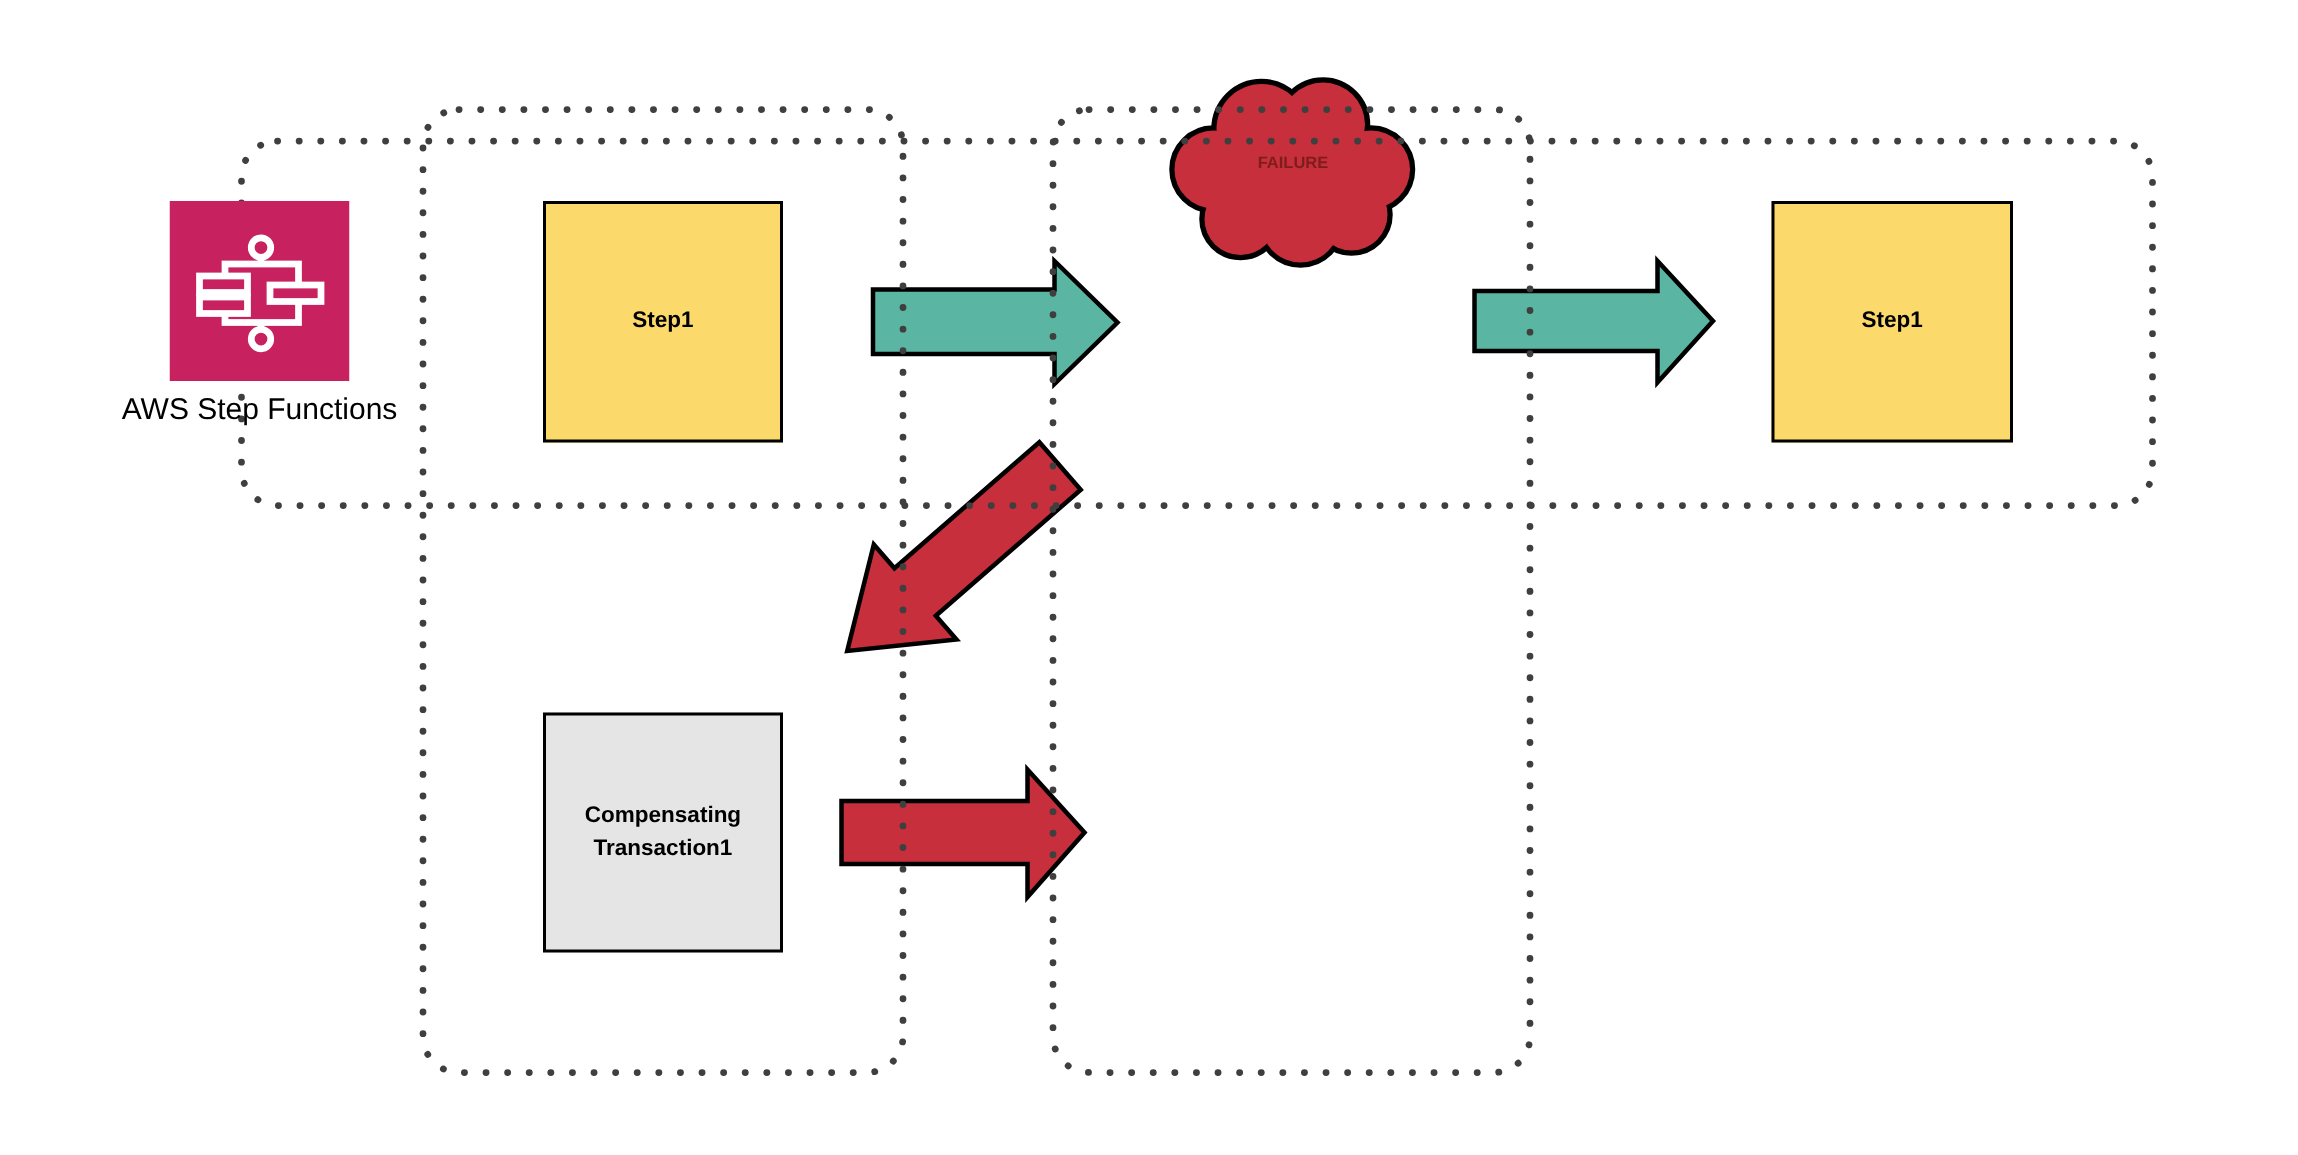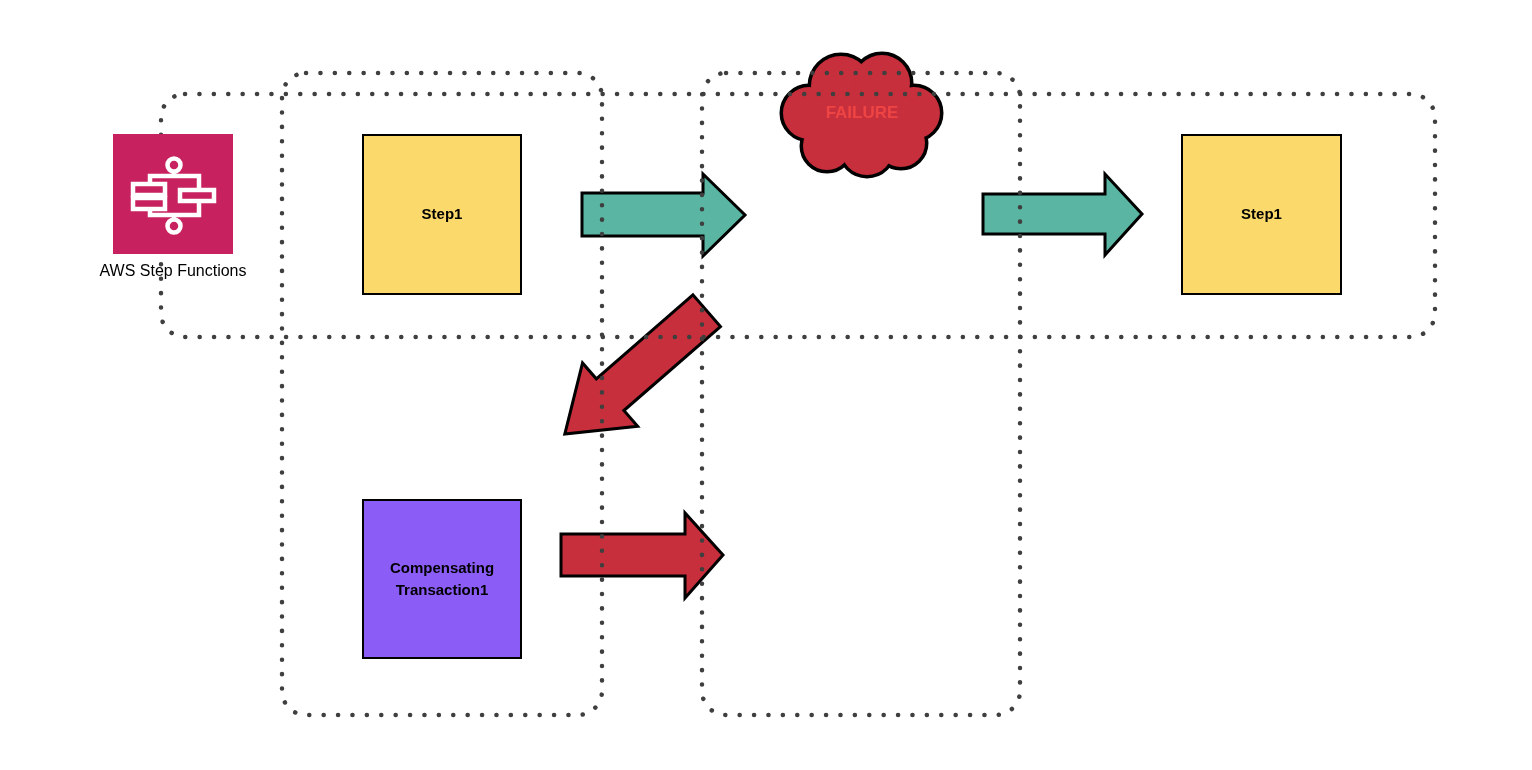--- a/index.html
+++ b/index.html
@@ -7,29 +7,29 @@
     position:relative;width:1532px;height:770px;background:#ffffff;
     font-family:"Liberation Sans",sans-serif;overflow:hidden;
   }
   .layer{position:absolute;left:0;top:0;width:1532px;height:770px;pointer-events:none;}
   .node{
     position:absolute;display:flex;align-items:center;justify-content:center;
     border:2px solid #000;box-sizing:border-box;text-align:center;
     font-weight:bold;font-size:15px;color:#000;line-height:1.5;padding:0 0;
   }
   .node-yellow{background:#FCD96B;}
-  .node-red{background:#8b5cf6;margin-top:24px;}
+  .node-red{background:#e5e5e5;}
   .aws-icon{position:absolute;left:113px;top:134px;width:120px;height:120px;}
   .aws-label{
     position:absolute;left:73px;top:262px;width:200px;height:20px;
-    text-align:center;font-size:16px;color:#000;font-weight:normal;
+    text-align:center;font-size:20px;color:#000;font-weight:normal;
   }
   .failure-label{
     position:absolute;left:779px;top:103px;width:166px;height:20px;
-    text-align:center;font-weight:bold;font-size:17px;color:#ef4444;
+    text-align:center;font-weight:bold;font-size:11px;color:#7f1d1d;
   }
 </style>
 </head>
 <body>
 
 <div class="canvas">
 
   <svg class="layer" viewBox="0 0 1532 770">
 
     <polygon points="582,193 703,193 703,174 745,215 703,256 703,236 582,236" fill="#5AB6A3" stroke="#000" stroke-width="3"></polygon>

